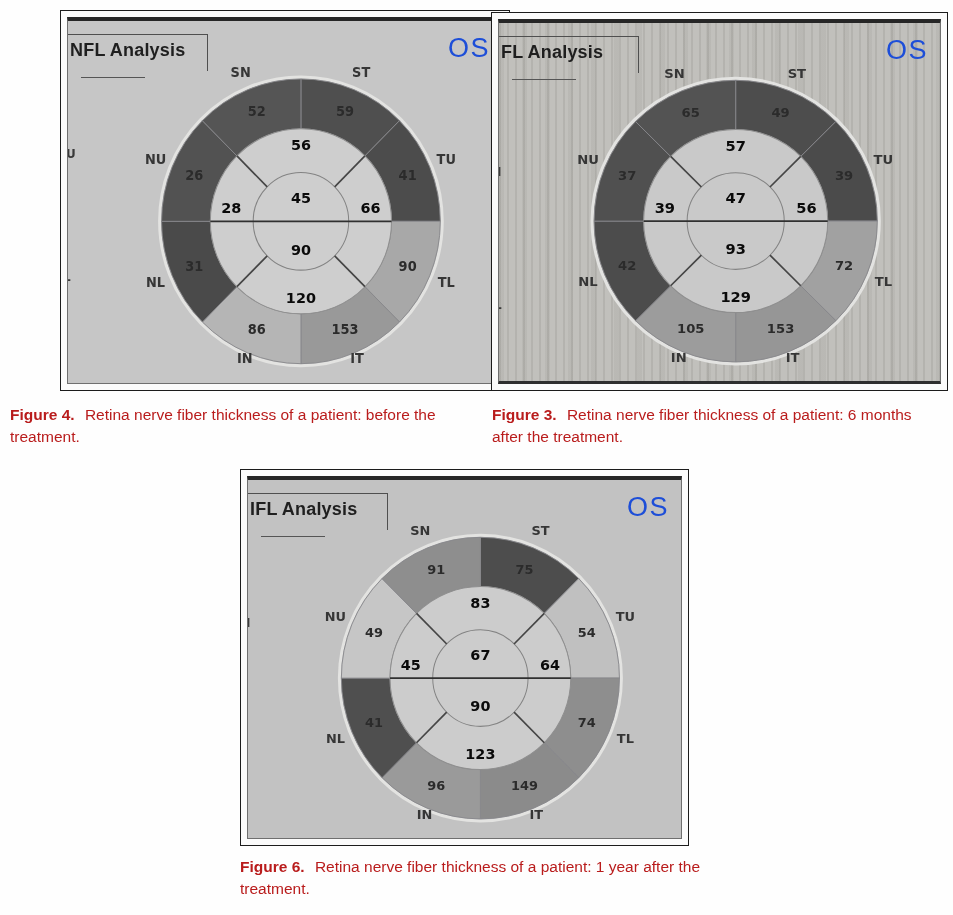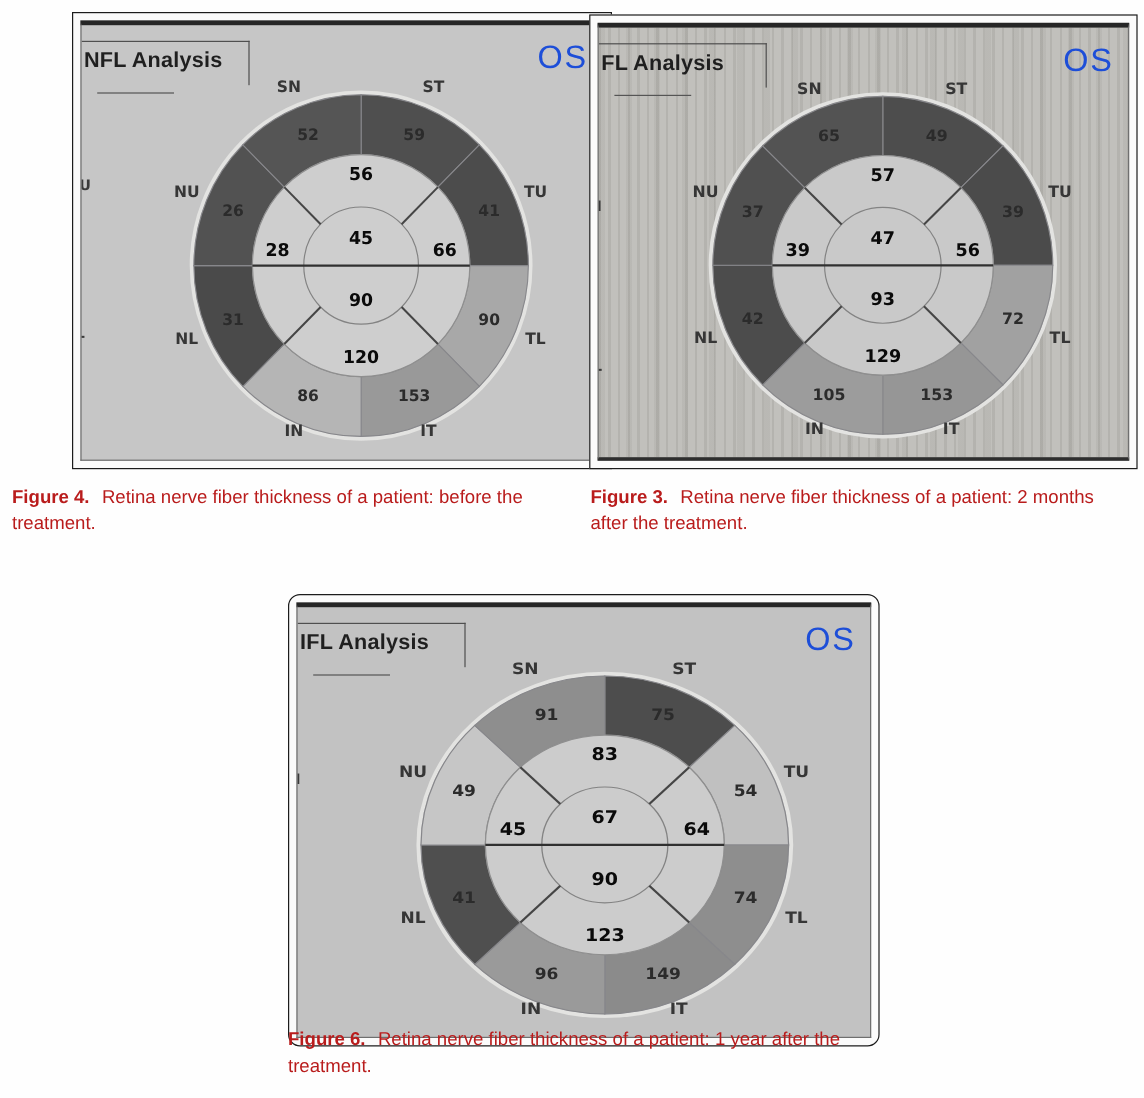--- a/index.html
+++ b/index.html
@@ -4,21 +4,21 @@
 <style>
   html,body{margin:0;padding:0;background:#ffffff;}
   .canvas{position:relative;width:953px;height:915px;background:#fefefe;overflow:hidden;
           font-family:"Liberation Sans",sans-serif;}
 
   
   .panel{position:absolute;background:#fbfbfb;border:1.5px solid #1c1c1c;
          box-sizing:border-box;padding:6px;}
   #panel-f4{left:20px;top:10px;width:450px;height:381px;margin-left:40px;}
   #panel-f5{left:491px;top:12px;width:457px;height:379px;}
-  #panel-f6{left:240px;top:495px;width:493px;height:377px;border-radius:10px;}
+  #panel-f6{left:240px;top:469px;width:449px;height:377px;}
 
   .scan{position:relative;width:100%;height:100%;box-sizing:border-box;
         border:1px solid #6f6f6f;border-top:4px solid #262626;overflow:hidden;}
   #panel-f5 .scan{border-bottom:3px solid #2e2e2e;}
 
   
   .striped::before{content:"";position:absolute;inset:0;pointer-events:none;
     background:
       repeating-linear-gradient(90deg,rgba(66,64,56,.10) 0 2px,rgba(0,0,0,0) 2px 8px),
       repeating-linear-gradient(90deg,rgba(66,64,56,.06) 0 5px,rgba(0,0,0,0) 5px 23px);}
@@ -214,20 +214,20 @@
         </div>
     </div>
   </div>
 
   <p class="caption" id="cap-f4">
     <strong>Figure 4.</strong>
     <span>Retina nerve fiber thickness of a patient: before the treatment.</span>
   </p>
   <p class="caption" id="cap-f5">
     <strong>Figure 3.</strong>
-    <span>Retina nerve fiber thickness of a patient: 2 months after the treatment.</span>
+    <span>Retina nerve fiber thickness of a patient: 6 months after the treatment.</span>
   </p>
   <p class="caption" id="cap-f6">
     <strong>Figure 6.</strong>
     <span>Retina nerve fiber thickness of a patient: 1 year after the treatment.</span>
   </p>
 
 </div>
 
 </body></html>

